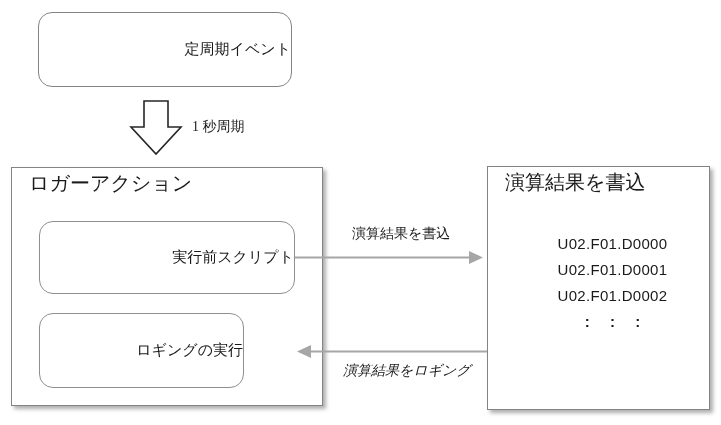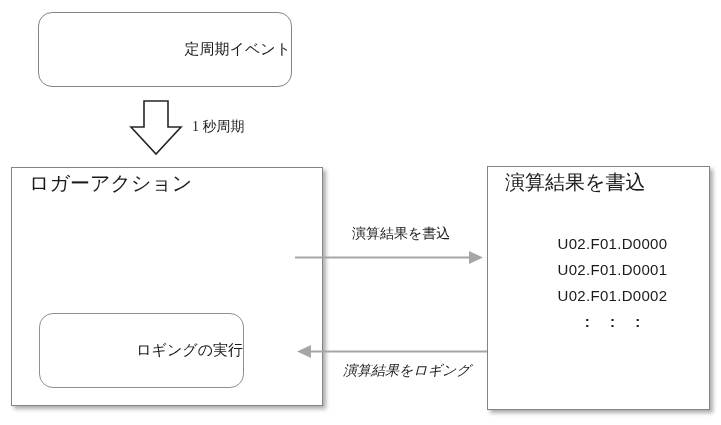--- a/index.html
+++ b/index.html
@@ -32,20 +32,23 @@
 <div class="canvas">
 
   <div class="box top-box center">
     <span>定周期イベント</span>
   </div>
 
   <div class="float-label cycle-label">1 秒周期</div>
 
   <div class="box outer-box logger-box">
     <div class="box-title">ロガーアクション</div>
+    <div class="box inner-box step1 center">
+      <span>実行前スクリプト</span>
+    </div>
     <div class="box inner-box step2 center">
       <span>ロギングの実行</span>
     </div>
   </div>
 
   <div class="box outer-box device-box">
     <div class="box-title">演算結果を書込</div>
     <div class="tag-list">
       <div class="tag">U02.F01.D0000</div>
       <div class="tag">U02.F01.D0001</div>

